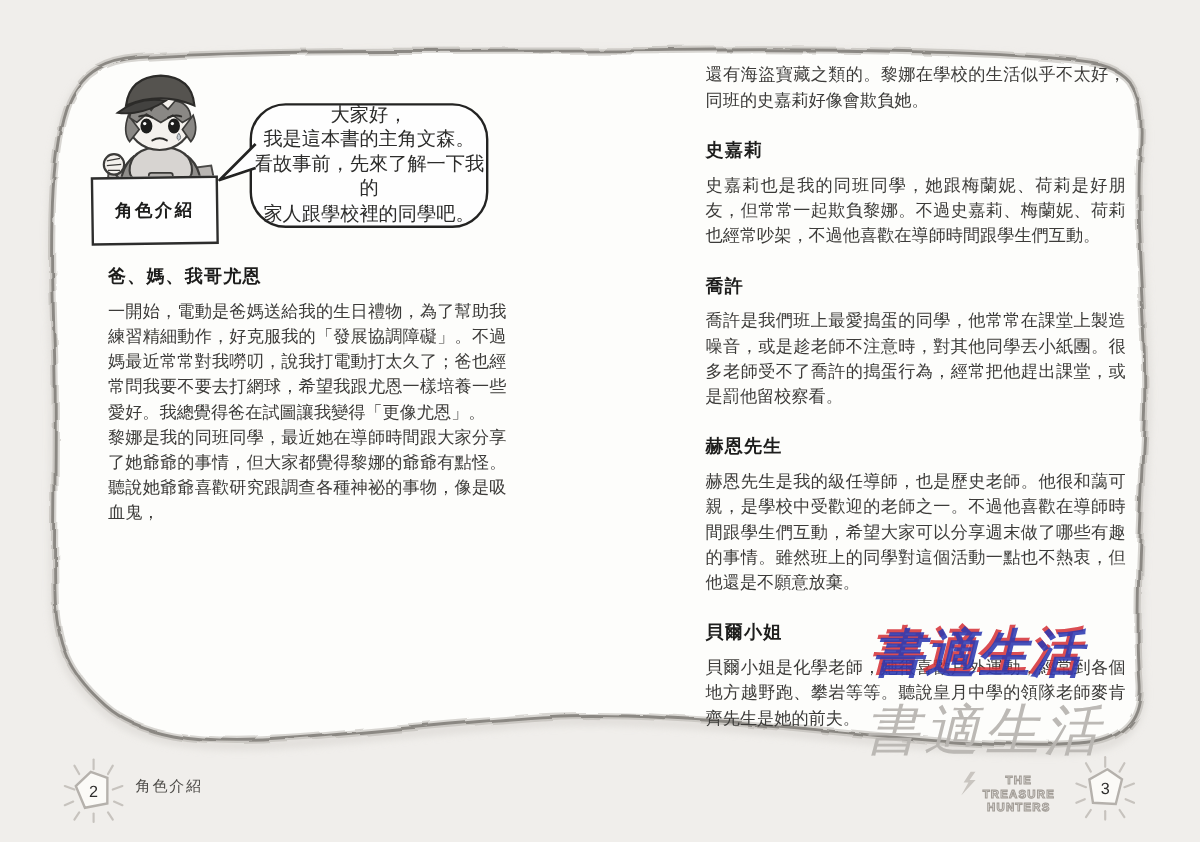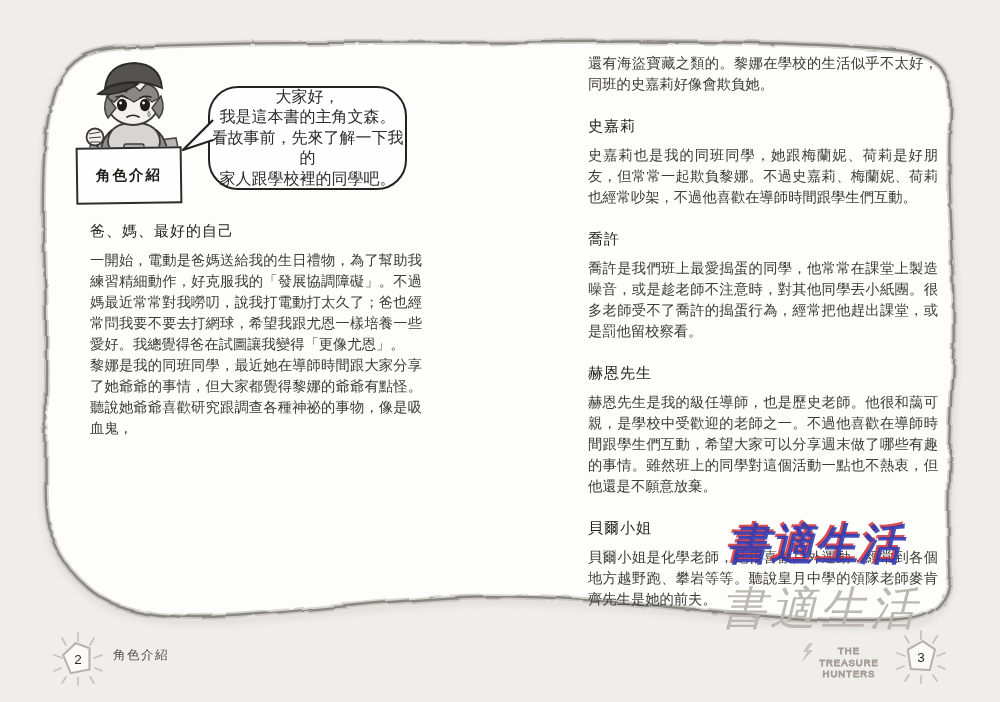--- a/index.html
+++ b/index.html
@@ -15,21 +15,21 @@
 
   
   #page-blob { left:0; top:0; width:1000px; height:702px; z-index:1; }
 
   
   .col { z-index:5; text-align:justify; font-size:14.3px; line-height:21px; color:#3c3b39; }
   .col-left  { left:90px;  top:220px; width:332px; }
   .col-right { left:588px; top:53px;  width:350px; }
   .sec-heading {
     font-family:"Liberation Sans","DejaVu Sans",sans-serif;
-    font-weight:normal; font-size:15px; color:#1d1d1c;
+    font-weight:bold; font-size:15px; color:#1d1d1c;
     margin:20px 0 9px 0; text-align:left; letter-spacing:1px;
   }
   .sec-heading.first { margin-top:0; }
   .para { margin:0; }
 
   
   #mascot { left:82px; top:58px; width:104px; height:116px; z-index:6; }
   #sign {
     left:76px; top:147px; width:106px; height:57px; z-index:7;
     background:#fefefe; border:2.3px solid #2d2d2c;
@@ -72,21 +72,21 @@
   }
   #footer-label {
     left:113px; top:647px; z-index:4;
     font-size:12.5px; letter-spacing:1.5px; color:#4e4c49;
     font-family:"Liberation Sans","DejaVu Sans",sans-serif;
   }
   #bolt { left:800px; top:643px; width:14px; height:20px; z-index:4; }
   #series-title {
     left:808px; top:645px; width:82px; z-index:4; text-align:center;
     font-family:"Liberation Sans","DejaVu Sans",sans-serif;
-    font-weight:400; font-size:9.5px; line-height:11.5px; letter-spacing:1px;
+    font-weight:700; font-size:9.5px; line-height:11.5px; letter-spacing:1px;
     color:#f3f1ee; -webkit-text-stroke:0.9px #a29d97;
   }
 </style>
 </head>
 <body>
 
 <svg id="page-blob" class="abs" viewBox="0 0 1000 702" xmlns="http://www.w3.org/2000/svg">
   <defs>
     <filter id="rough" x="-5%" y="-5%" width="110%" height="110%">
       <feTurbulence type="fractalNoise" baseFrequency="0.015 0.025" numOctaves="4" seed="7" result="n"></feTurbulence>
@@ -149,21 +149,21 @@
   <div>大家好，</div>
   <div>我是這本書的主角文森。</div>
   <div>看故事前，先來了解一下我的</div>
   <div>家人跟學校裡的同學吧。</div>
 </div>
 <svg id="bubble-tail" class="abs" viewBox="0 0 34 42" xmlns="http://www.w3.org/2000/svg">
   <path d="M32,4 L2,34 L32,24" fill="#fefefe" stroke="#232322" stroke-width="2.3" stroke-linejoin="round"></path>
 </svg>
 
 <div class="abs col col-left">
-  <div class="sec-heading first">爸、媽、最好的自己</div>
+  <div class="sec-heading first">爸、媽、我哥尤恩</div>
   <p class="para">一開始，電動是爸媽送給我的生日禮物，為了幫助我練習精細動作，好克服我的「發展協調障礙」。不過媽最近常常對我嘮叨，說我打電動打太久了；爸也經常問我要不要去打網球，希望我跟尤恩一樣培養一些愛好。我總覺得爸在試圖讓我變得「更像尤恩」。</p>
   <p class="para">黎娜是我的同班同學，最近她在導師時間跟大家分享了她爺爺的事情，但大家都覺得黎娜的爺爺有點怪。聽說她爺爺喜歡研究跟調查各種神祕的事物，像是吸血鬼，</p>
 </div>
 
 <div class="abs col col-right">
   <p class="para">還有海盜寶藏之類的。黎娜在學校的生活似乎不太好，同班的史嘉莉好像會欺負她。</p>
   <div class="sec-heading">史嘉莉</div>
   <p class="para">史嘉莉也是我的同班同學，她跟梅蘭妮、荷莉是好朋友，但常常一起欺負黎娜。不過史嘉莉、梅蘭妮、荷莉也經常吵架，不過他喜歡在導師時間跟學生們互動。</p>
   <div class="sec-heading">喬許</div>
   <p class="para">喬許是我們班上最愛搗蛋的同學，他常常在課堂上製造噪音，或是趁老師不注意時，對其他同學丟小紙團。很多老師受不了喬許的搗蛋行為，經常把他趕出課堂，或是罰他留校察看。</p>

